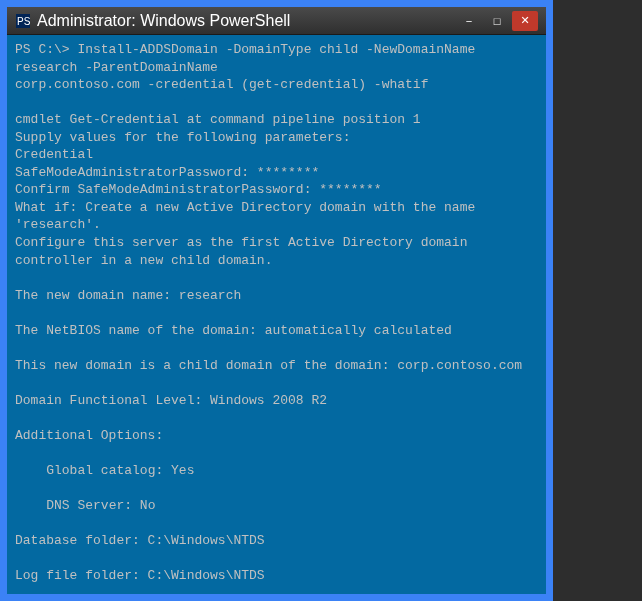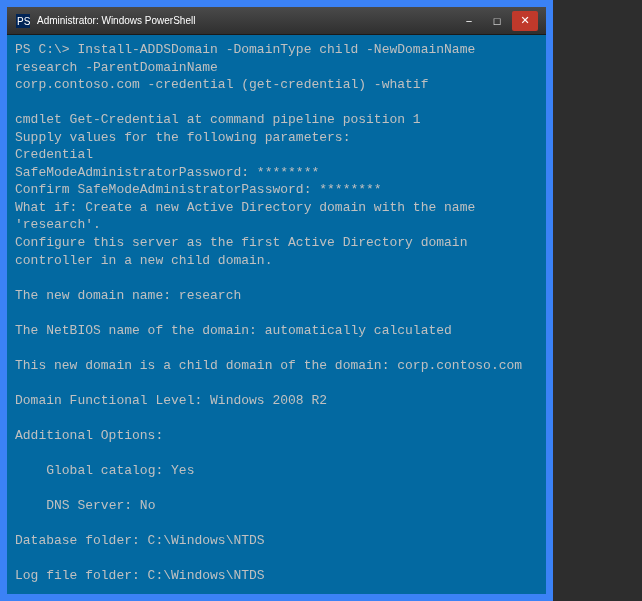--- a/index.html
+++ b/index.html
@@ -46,21 +46,21 @@
     }
 
     .window-icon svg {
       width: 14px;
       height: 14px;
     }
 
     .title-text {
       color: #ffffff;
       font-family: 'Segoe UI', Arial, sans-serif;
-      font-size: 10px;
+      font-size: 16px;
       font-weight: normal;
     }
 
     .title-bar-controls {
       display: flex;
       align-items: center;
       gap: 2px;
     }
 
     .tb-btn {

